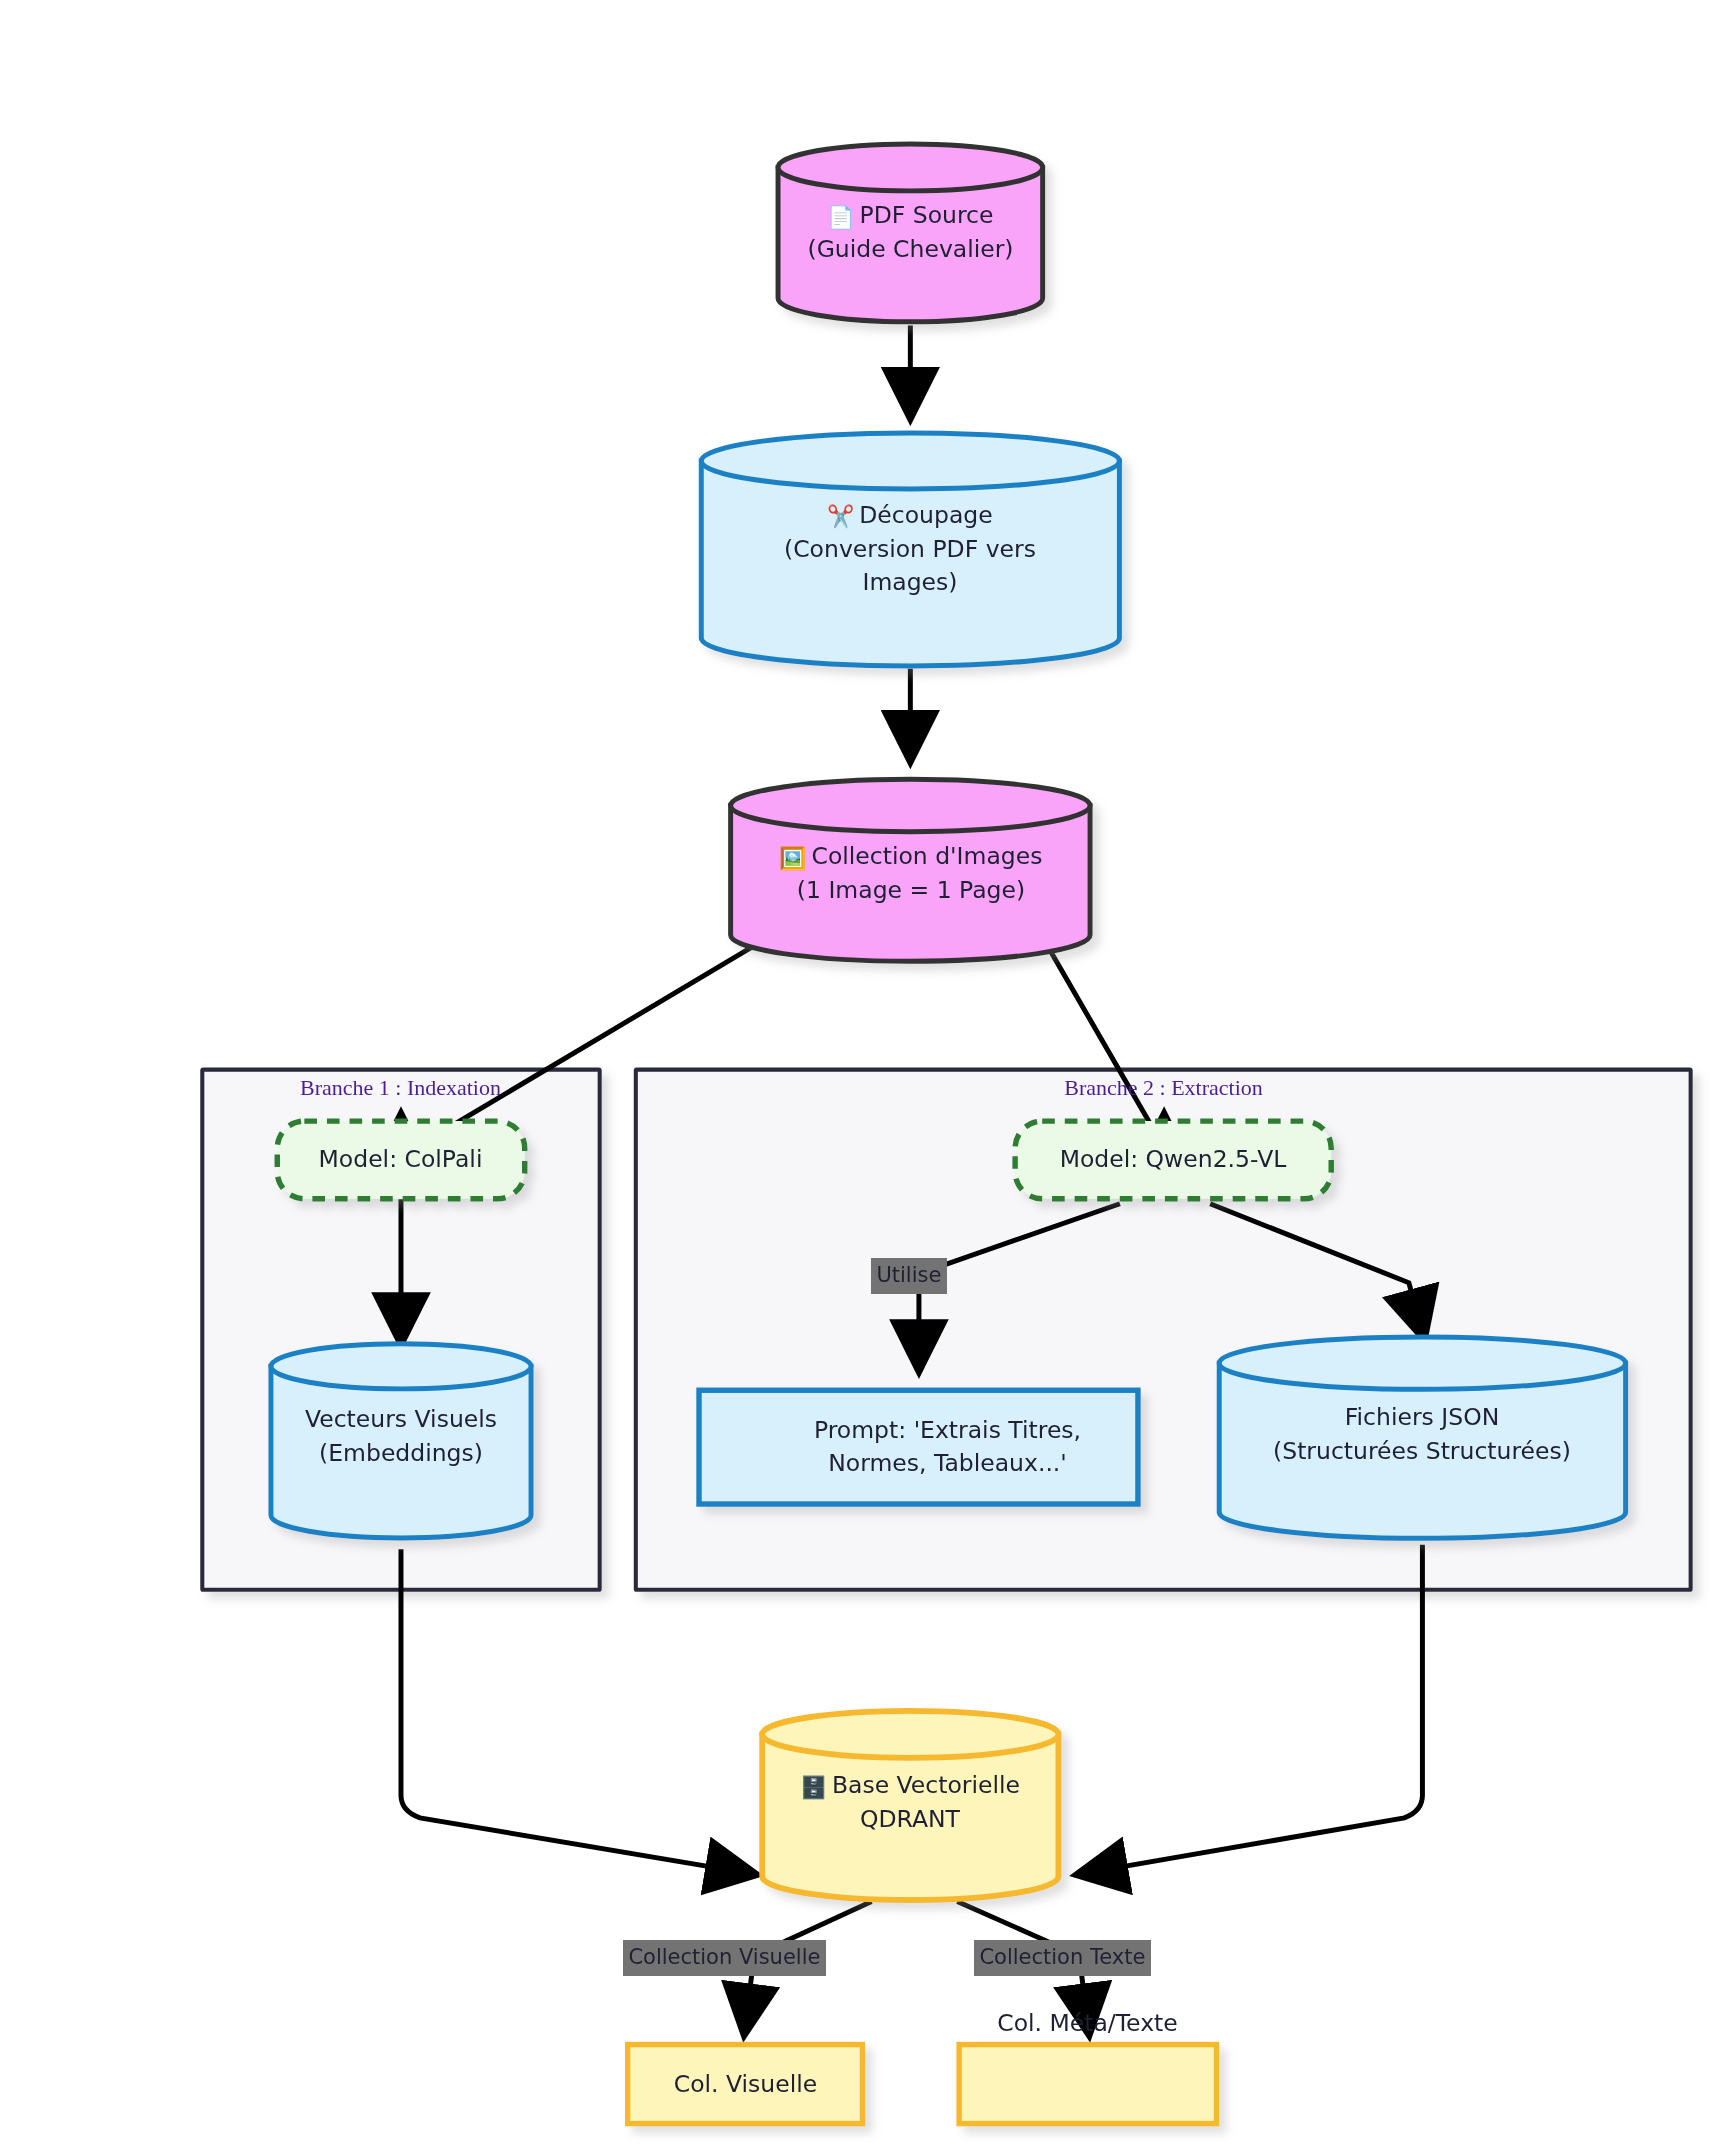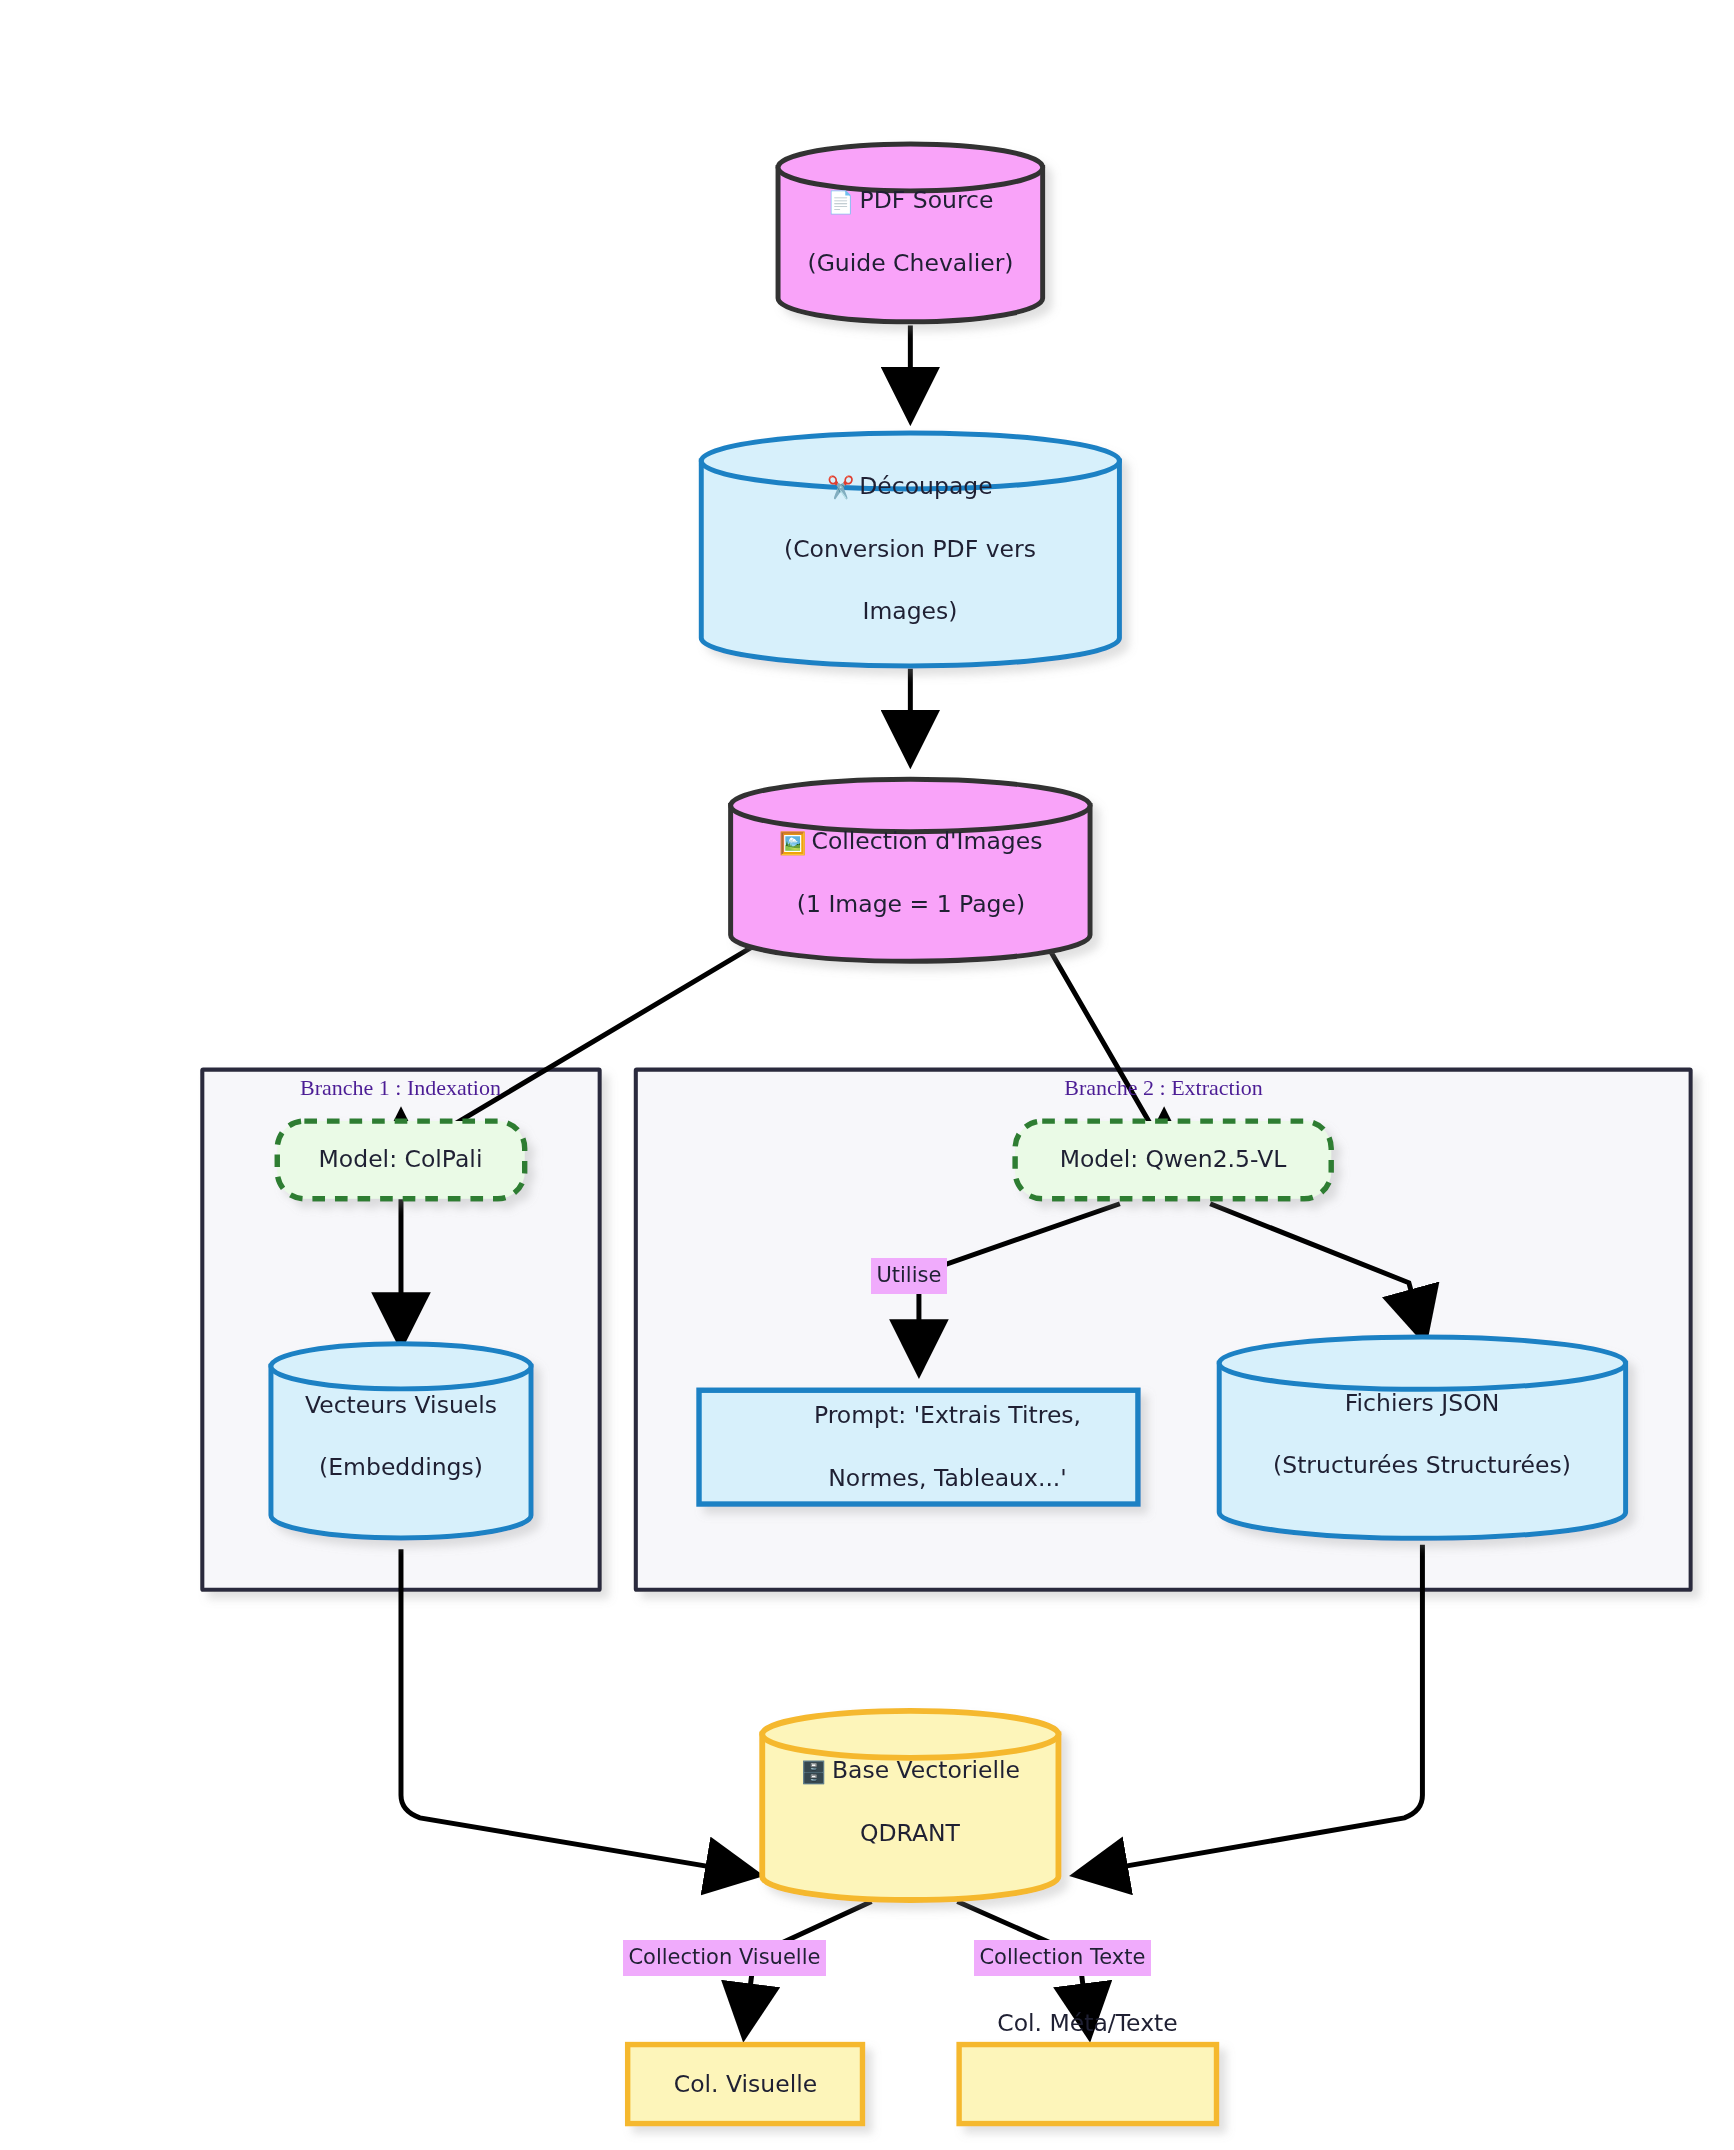--- a/index.html
+++ b/index.html
@@ -13,39 +13,38 @@
   
   .nodelabel{
     position:absolute;
     display:flex;flex-direction:column;align-items:center;justify-content:center;
     text-align:center;
     color:#1f2033;
     font-size:23.5px;
     line-height:1.42;
     pointer-events:none;
     white-space:nowrap;
-    gap:29px;
   }
   .nodelabel .ln{display:block;}
   .emj{font-size:22px;margin-right:4.5px;vertical-align:-1.8px;}
 
   
   .sgtitle{
     position:absolute;
     color:#4c1d95;
     font-size:22px;
     text-align:center;
     white-space:nowrap;
     font-family:Liberation Serif, serif;
   }
 
   
   .edgelabel{
     position:absolute;
-    background:#f0abfc;
+    background:#737373;
     color:#1f2033;
     font-size:21px;
     line-height:1.32;
     padding:3.6px 5.4px 4.5px 5.4px;
     white-space:nowrap;
   }
 </style>
 </head>
 <body>
 

